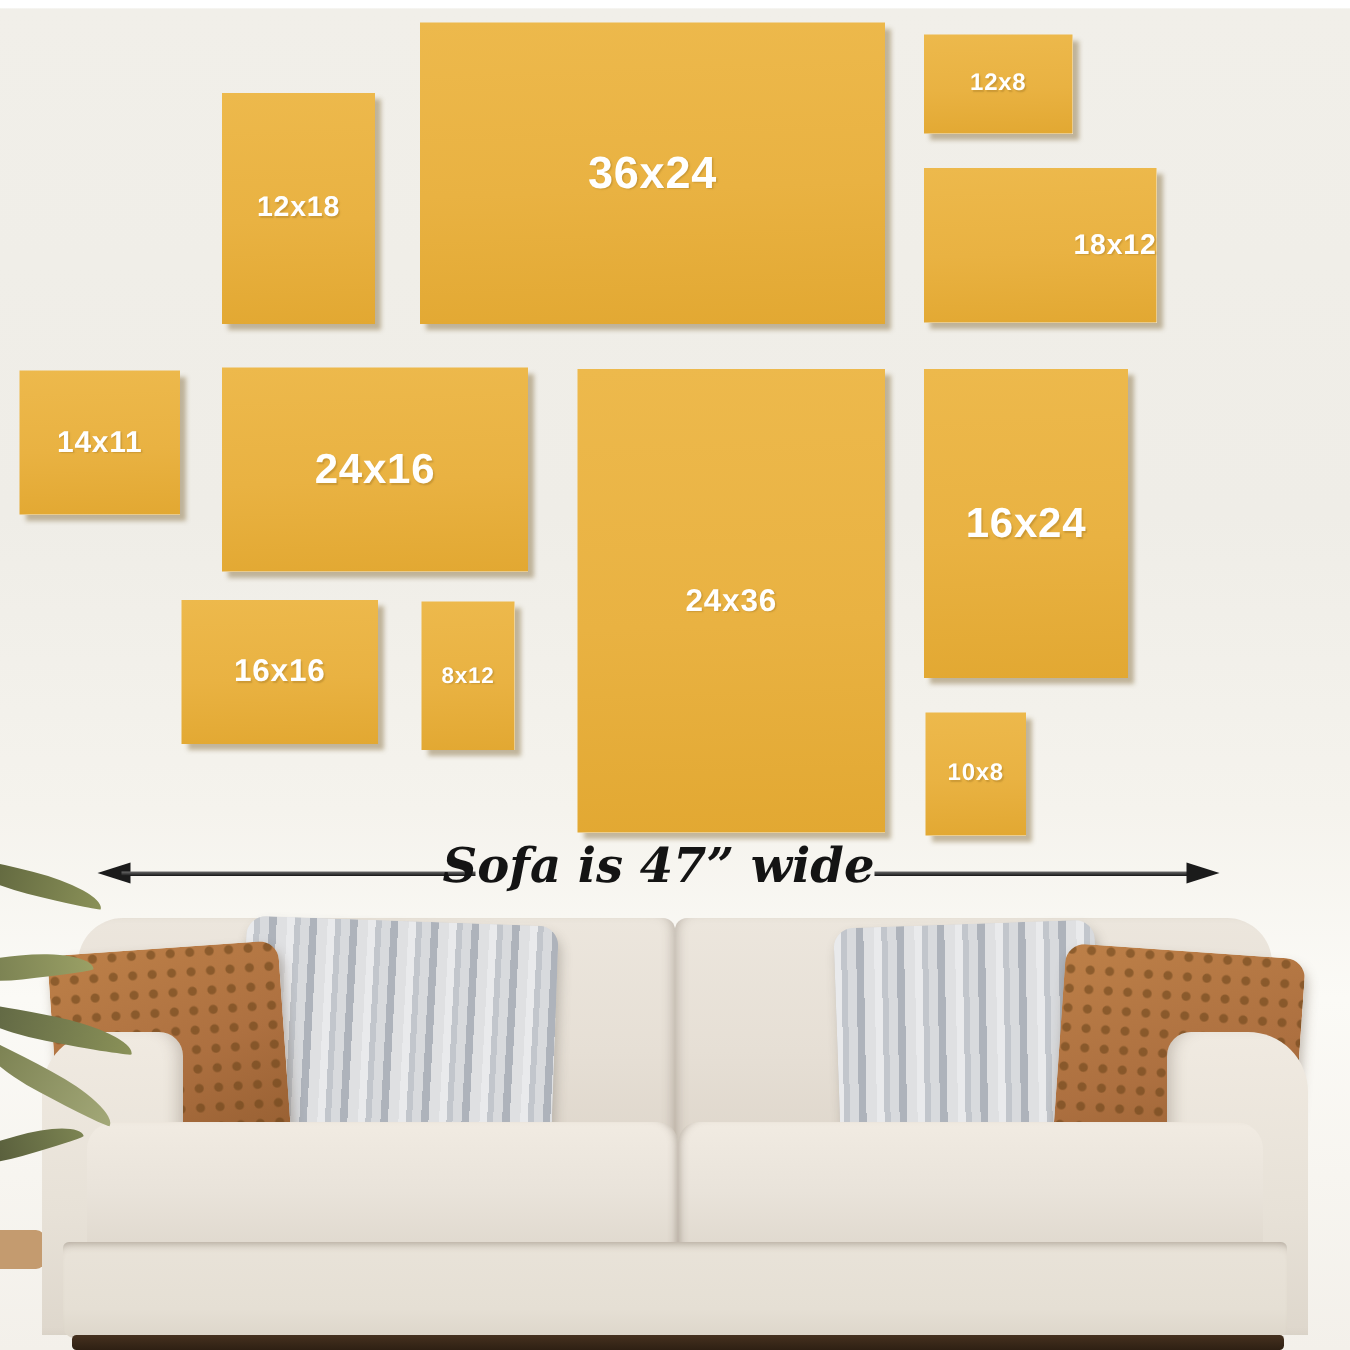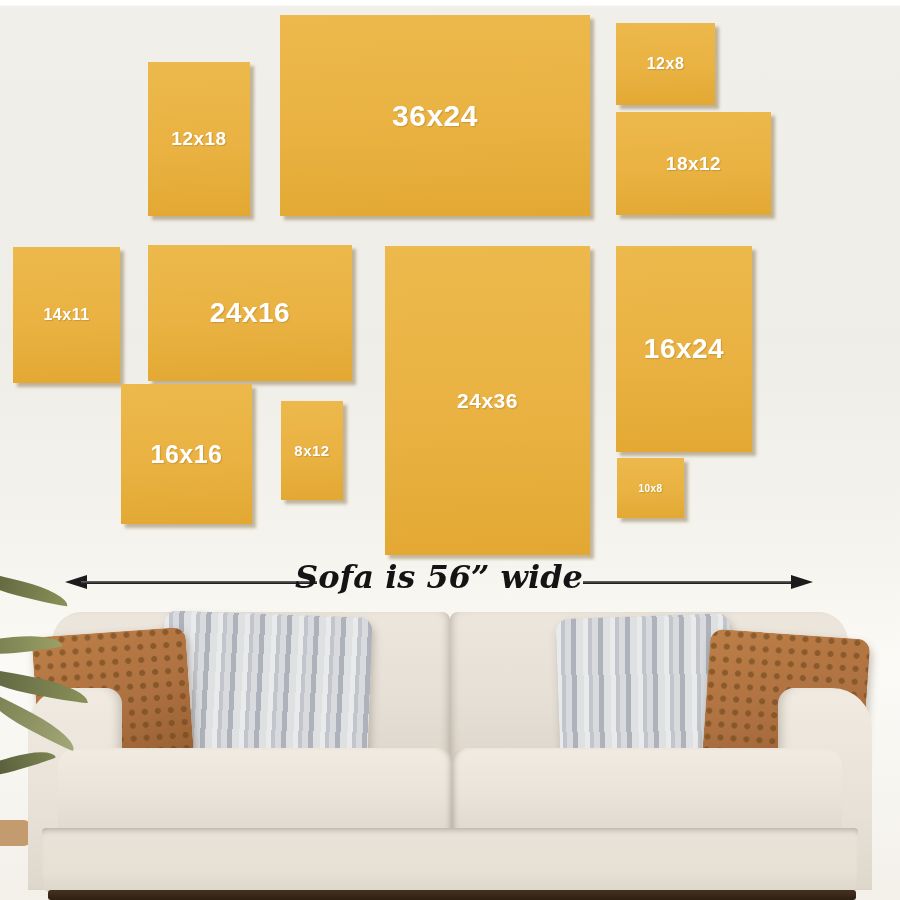--- a/index.html
+++ b/index.html
@@ -8,31 +8,31 @@
     background:linear-gradient(180deg,#ffffff 0px,#ffffff 5px,#f1efe9 6px,#efede7 38%,#f5f3ed 60%,#fbfaf6 74%,#f3f0ea 100%);
     overflow:hidden;}
   
   .frame{position:absolute;display:flex;align-items:center;justify-content:center;
     background:linear-gradient(178deg,#edb94c 0%,#e9b242 55%,#e2a832 100%);
     box-shadow:4px 4px 3px rgba(122,96,44,.42);
     color:#ffffff;font-weight:700;letter-spacing:.5px;
     text-shadow:1px 1px 1px rgba(146,106,28,.35);z-index:5;}
   #f-12x18{left:148px;top:62px;width:102px;height:154px;font-size:19px;text-align:right;}
   #f-36x24{left:280px;top:15px;width:310px;height:201px;font-size:30px;}
-  #f-12x8{left:616px;top:23px;width:99px;height:82px;font-size:16px;}
-  #f-18x12{left:616px;top:112px;width:155px;height:103px;font-size:19px;}
-  #f-14x11{left:13px;top:247px;width:107px;height:136px;font-size:16px;}
+  #f-12x8{left:616px;top:23px;width:99px;height:66px;font-size:16px;}
+  #f-18x12{left:616px;top:112px;width:155px;height:103px;font-size:19px;justify-content:flex-end;}
+  #f-14x11{left:13px;top:247px;width:107px;height:96px;font-size:20px;}
   #f-24x16{left:148px;top:245px;width:204px;height:136px;font-size:28px;}
   #f-24x36{left:385px;top:246px;width:205px;height:309px;font-size:21px;}
   #f-16x24{left:616px;top:246px;width:136px;height:206px;font-size:28px;}
   #f-16x12{left:776px;top:245px;width:102px;height:132px;font-size:20px;}
-  #f-16x16{left:121px;top:384px;width:131px;height:140px;font-size:25px;}
+  #f-16x16{left:121px;top:400px;width:131px;height:96px;font-size:21px;}
   #f-8x12{left:281px;top:401px;width:62px;height:99px;font-size:15px;}
   #f-12x12{left:778px;top:402px;width:99px;height:102px;font-size:20px;}
-  #f-10x8{left:617px;top:458px;width:67px;height:60px;font-size:10px;}
+  #f-10x8{left:617px;top:475px;width:67px;height:82px;font-size:16px;}
   
   .dim-arrow{position:absolute;left:65px;top:571px;width:748px;height:22px;z-index:6;}
   .dim-line{position:absolute;top:10px;height:3px;background:linear-gradient(180deg,#6b6b6b,#141414);}
   .dim-line.seg-left{left:16px;width:236px;}
   .dim-line.seg-right{left:518px;width:212px;}
   .ah{position:absolute;top:4px;width:0;height:0;border-top:7px solid transparent;border-bottom:7px solid transparent;}
   .ah-left{left:0;border-right:22px solid #1b1b1b;}
   .ah-right{right:0;border-left:22px solid #1b1b1b;}
   .dim-caption{position:absolute;left:50%;top:-13px;transform:translateX(-50%);
     white-space:nowrap;font-family:"DejaVu Serif",serif;font-style:italic;font-weight:600;
@@ -115,21 +115,21 @@
   <div class="frame" id="f-8x12">
       <span>8x12</span>
     </div>
   <div class="frame" id="f-10x8">
       <span>10x8</span>
     </div>
 
   <div class="dim-arrow">
     <span class="ah ah-left"></span>
     <span class="dim-line seg-left"></span>
-    <span class="dim-caption">Sofa is 56” wide</span>
+    <span class="dim-caption">Sofa is 47” wide</span>
     <span class="dim-line seg-right"></span>
     <span class="ah ah-right"></span>
   </div>
 
   <div class="plant">
     <span class="leaf leaf1"></span>
     <span class="leaf leaf2"></span>
     <span class="leaf leaf3"></span>
     <span class="leaf leaf4"></span>
     <span class="leaf leaf5"></span>

